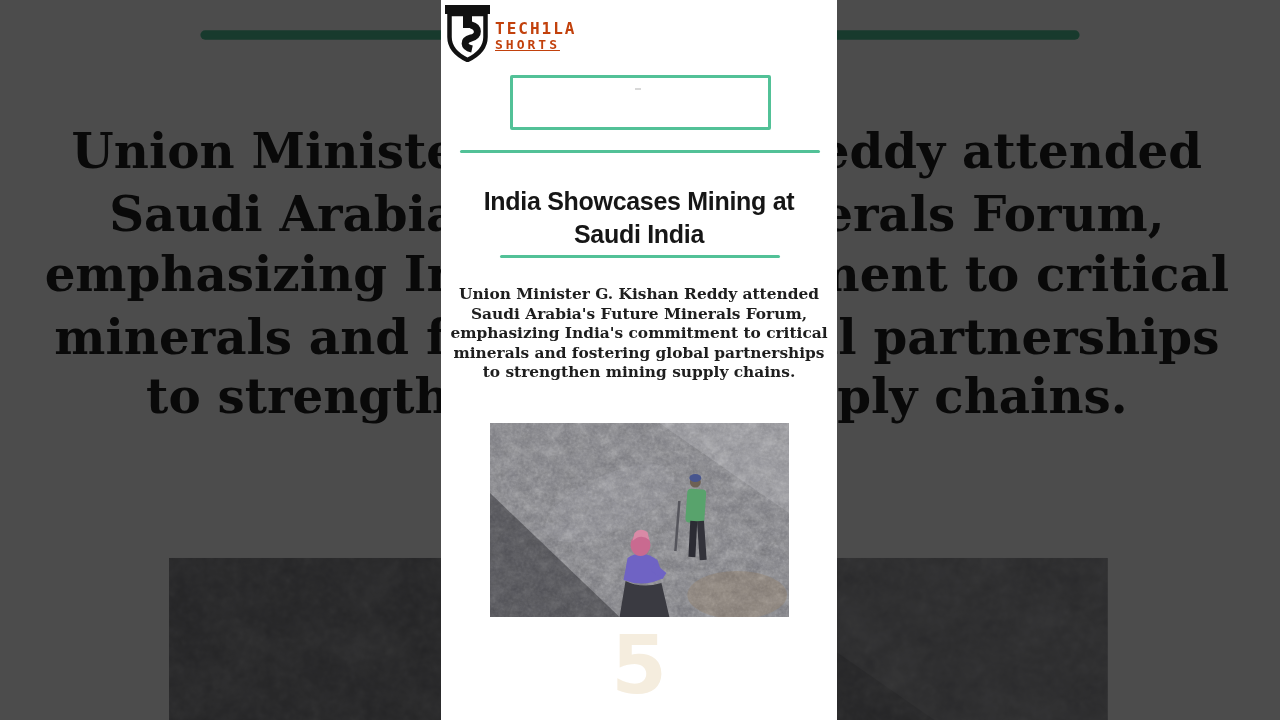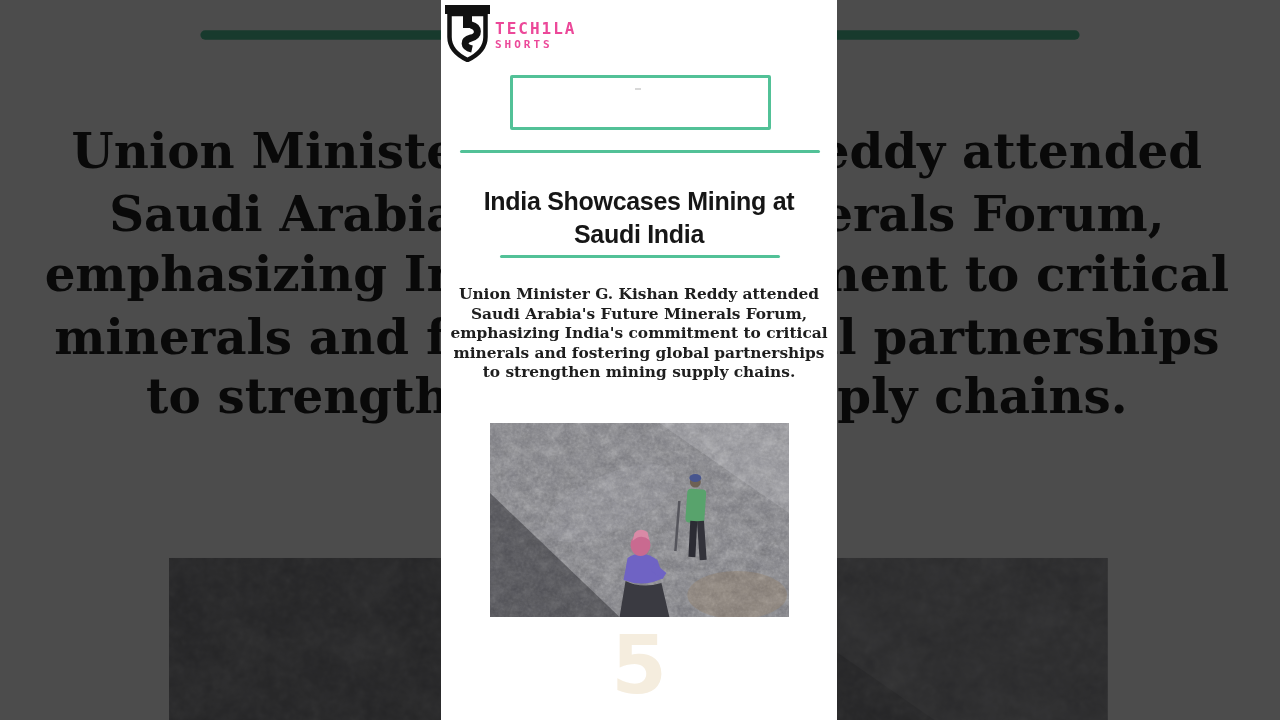--- a/index.html
+++ b/index.html
@@ -20,24 +20,24 @@
   .body-text div{white-space:nowrap;}
 
   .photo-box{position:absolute;width:299px;height:194px;overflow:hidden;}
   .bg-photo{left:490px;top:423px;}
   .photo-svg{display:block;width:100%;height:100%;}
 
   
   .panel{position:absolute;left:441px;top:0;width:396px;height:720px;background:#ffffff;}
 
   .logo-row{position:absolute;left:3px;top:4px;display:flex;align-items:flex-start;}
-  .wordmark{margin-left:4px;margin-top:16px;color:#ec4899;
+  .wordmark{margin-left:4px;margin-top:16px;color:#c2410c;
             font-family:"DejaVu Sans Mono","Liberation Mono",monospace;font-weight:700;}
   .wordmark .l1{font-size:16px;letter-spacing:2px;line-height:17px;}
-  .wordmark .l2{font-size:11px;letter-spacing:3px;line-height:15px;}
+  .wordmark .l2{font-size:13px;letter-spacing:3px;line-height:15px;text-decoration:underline;}
 
   .highlight-box{position:absolute;left:69px;top:75px;width:261px;height:55px;
                  border:3px solid #52c197;border-radius:2px;box-sizing:border-box;background:#fff;}
   .artifact-dot{position:absolute;left:122px;top:10px;width:6px;height:2px;
                 background:#c3c3c3;opacity:.65;}
 
   .fg-divider-top{left:19px;top:150px;width:360px;}
   .fg-divider-title{left:59px;top:255px;width:280px;}
 
   .card-title{position:absolute;left:0;top:168px;width:100%;text-align:center;

